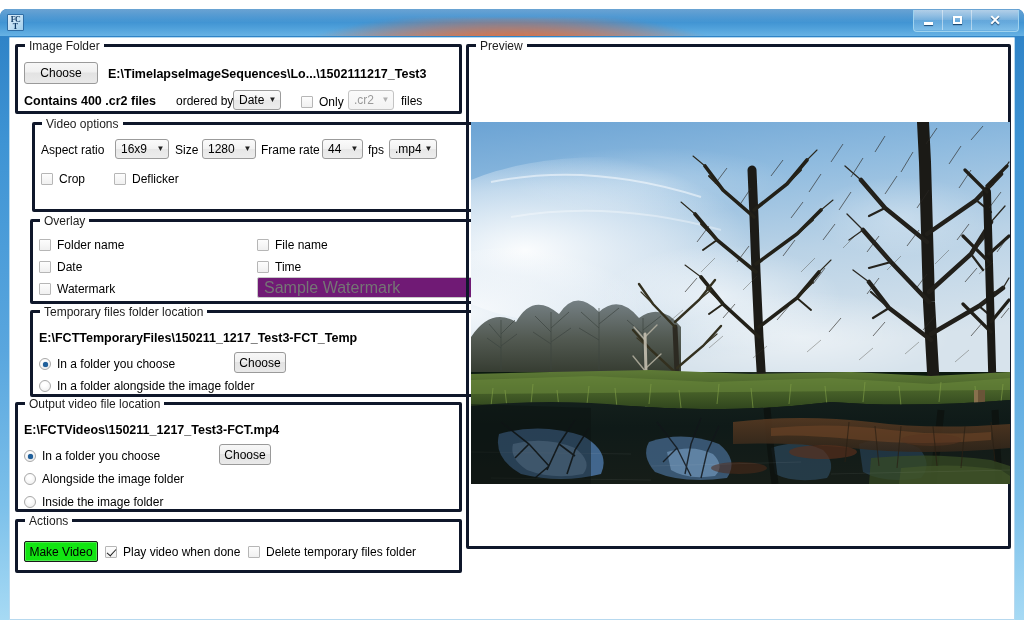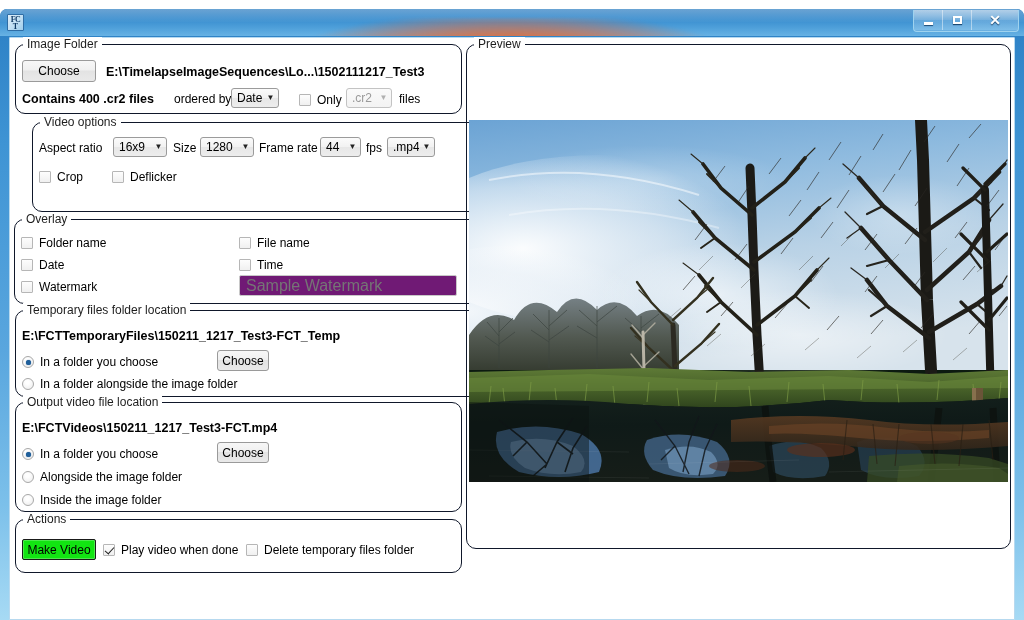--- a/index.html
+++ b/index.html
@@ -157,22 +157,22 @@
     height: 583px;
     background: #ffffff;
     border: 1px solid #b7d9ef;
     box-sizing: border-box;
     border-radius: 1px;
   }
 
   
   .groupbox {
     position: absolute;
-    border: 1px solid #0f172a;
-    border-radius: 10px;
+    border: 3px solid #0f172a;
+    border-radius: 2px;
     box-sizing: border-box;
   }
   .groupbox > .legend {
     position: absolute;
     top: -8px;
     left: 7px;
     background: #ffffff;
     padding: 0 4px;
     font-size: 12px;
     color: #1d1d1d;
@@ -439,21 +439,21 @@
         <span class="cbbox"></span>
         <span>Crop</span>
       </div>
 
       <div class="checkrow" style="left:79px; top:47px;">
         <span class="cbbox"></span>
         <span>Deflicker</span>
       </div>
     </div>
 
-    <div class="groupbox" style="left:4px; top:181px; width:479px; height:85px;">
+    <div class="groupbox" style="left:20px; top:181px; width:479px; height:85px;">
       <div class="legend">Overlay</div>
 
       <div class="checkrow" style="left:6px; top:16px;">
         <span class="cbbox"></span>
         <span>Folder name</span>
       </div>
 
       <div class="checkrow" style="left:224px; top:16px;">
         <span class="cbbox"></span>
         <span>File name</span>
@@ -470,21 +470,21 @@
       </div>
 
       <div class="checkrow" style="left:6px; top:60px;">
         <span class="cbbox"></span>
         <span>Watermark</span>
       </div>
 
       <input class="textbox" type="text" readonly="" style="left: 224px; top: 55px; width: 218px; height: 21px; font-family: &quot;Liberation Sans&quot;, sans-serif;" placeholder="Sample Watermark">
     </div>
 
-    <div class="groupbox" style="left:5px; top:272px; width:500px; height:87px;">
+    <div class="groupbox" style="left:20px; top:272px; width:500px; height:87px;">
       <div class="legend">Temporary files folder location</div>
 
       <div class="bold-path" style="left:6px; top:18px;">E:\FCTTemporaryFiles\150211_1217_Test3-FCT_Temp</div>
 
       <div class="radiorow" style="left:6px; top:44px;">
         <span class="rbox selected"></span>
         <span>In a folder you choose</span>
       </div>
 
       <div class="btn" style="left:201px; top:39px; width:52px; height:21px;">

